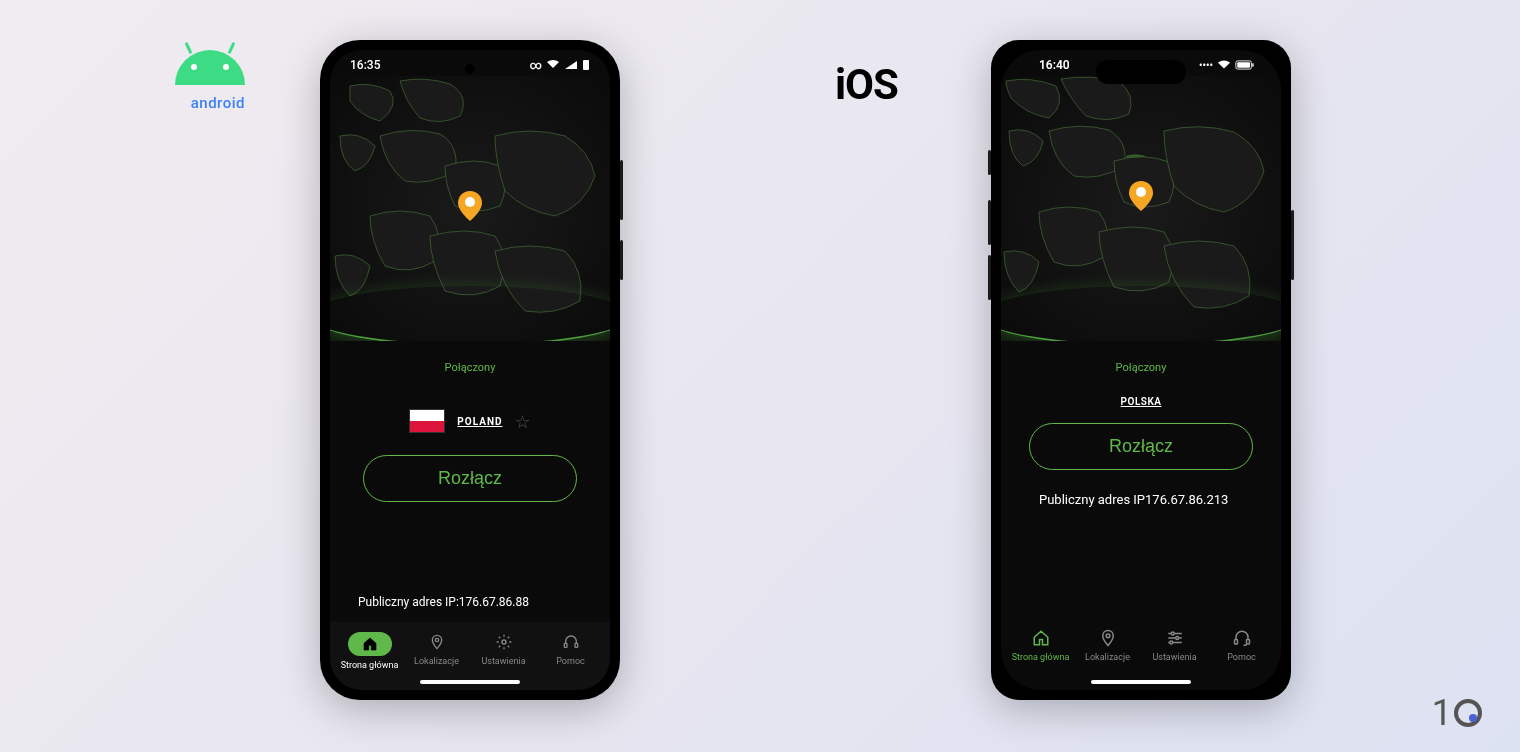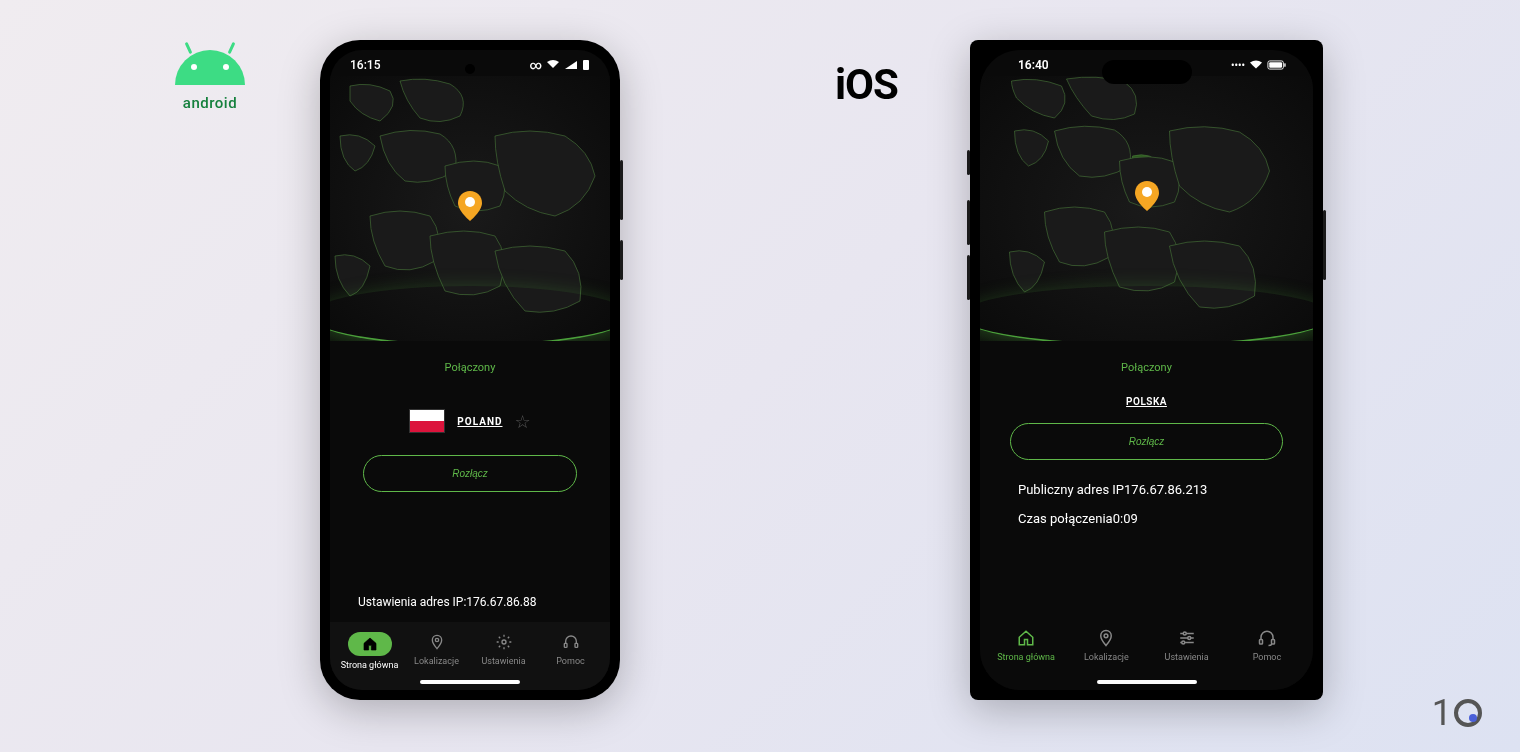--- a/index.html
+++ b/index.html
@@ -48,23 +48,24 @@
   height: 6px;
   background: #fff;
   border-radius: 50%;
   top: 14px;
 }
 .android-eye.left { left: 16px; }
 .android-eye.right { right: 16px; }
 .android-text {
   font-size: 15px;
   font-weight: 500;
-  color: #15803d;
+  color: #3b82f6;
   margin-top: 4px;
   letter-spacing: 0.5px;
+  text-align: right;
 }
 
 .logo-ios {
   position: absolute;
   top: 60px;
   left: 835px;
   font-size: 42px;
   font-weight: 700;
   color: #000;
   letter-spacing: -1px;
@@ -107,24 +108,24 @@
   box-shadow: 0 10px 40px rgba(0,0,0,0.25);
 }
 .phone.android-phone {
   top: 40px;
   left: 320px;
   width: 300px;
   height: 660px;
 }
 .phone.ios-phone {
   top: 40px;
-  left: 970px;
-  width: 353px;
+  left: 991px;
+  width: 300px;
   height: 660px;
-  border-radius: 8px;
+  border-radius: 28px;
 }
 .screen {
   width: 100%;
   height: 100%;
   background: #0a0a0a;
   border-radius: 32px;
   overflow: hidden;
   position: relative;
 }
 .ios-phone .screen { border-radius: 40px; }
@@ -236,24 +237,23 @@
 .ios-phone .country-name { font-weight: 600; letter-spacing: 0.5px; }
 .star-icon { color: #555; font-size: 18px; }
 
 .disconnect-btn {
   border: 1px solid #5fb849;
   background: transparent;
   color: #5fb849;
   border-radius: 24px;
   padding: 12px 20px;
   width: 88%;
-  font-size: 10px;
+  font-size: 18px;
   margin: 0 auto;
   cursor: pointer;
-  font-style: italic;
 }
 
 .info-row {
   display: flex;
   font-size: 12px;
   color: #fff;
   padding: 3px 10px;
 }
 .info-block { margin-top: 20px; }
 .android-phone .info-block { position: absolute; bottom: 78px; left: 18px; right: 18px; }
@@ -348,21 +348,21 @@
     </div>
 </div>
 
 <div class="phone android-phone">
   <div class="side-btn side-r1"></div>
   <div class="side-btn side-r2"></div>
   <div class="screen">
     <div class="camera-hole"></div>
 
     <div class="status-bar">
-      <span>16:15</span>
+      <span>16:35</span>
       <div class="status-icons">
         <span>∞</span>
         <svg width="14" height="10" viewBox="0 0 14 10">
             <path d="M7 8 L1 2 Q7 -2 13 2 Z" fill="#fff"></path>
           </svg>
         <svg width="14" height="10" viewBox="0 0 14 10">
             <path d="M1 9 L13 9 L13 1 Z" fill="#fff"></path>
           </svg>
         <svg width="8" height="12" viewBox="0 0 8 12">
             <rect x="1" y="1" width="6" height="10" rx="1" fill="#fff"></rect>
@@ -403,21 +403,21 @@
             <div class="flag-red"></div>
         </div>
         <span class="country-name">POLAND</span>
         <span class="star-icon">☆</span>
       </div>
 
       <button class="disconnect-btn">Rozłącz</button>
 
       <div class="info-block">
         <div class="info-row">
-          <span>Ustawienia adres IP:</span>
+          <span>Publiczny adres IP:</span>
           <span>176.67.86.88</span>
         </div>
       </div>
     </div>
 
     <div class="bottom-nav">
       <div class="nav-item active">
         <div class="nav-icon">
           <svg width="16" height="16" viewBox="0 0 24 24" fill="#000" stroke="#000">
               <path d="M3 11 L12 3 L21 11 V21 H14 V14 H10 V21 H3 Z"></path>
@@ -514,24 +514,20 @@
         <span class="country-name">POLSKA</span>
       </div>
 
       <button class="disconnect-btn" style="width:92%">Rozłącz</button>
 
       <div class="info-block" style="margin-top:18px">
         <div class="info-row" style="font-size:13px">
           <span>Publiczny adres IP</span>
           <span>176.67.86.213</span>
         </div>
-        <div class="info-row" style="font-size:13px;margin-top:6px">
-          <span>Czas połączenia</span>
-          <span>0:09</span>
-        </div>
       </div>
     </div>
 
     <div class="bottom-nav">
       <div class="nav-item active">
         <div class="nav-icon">
           <svg width="18" height="18" viewBox="0 0 24 24" fill="none" stroke="#5fb849" stroke-width="2">
               <path d="M3 11 L12 3 L21 11 V21 H14 V14 H10 V21 H3 Z"></path>
             </svg>
         </div>

